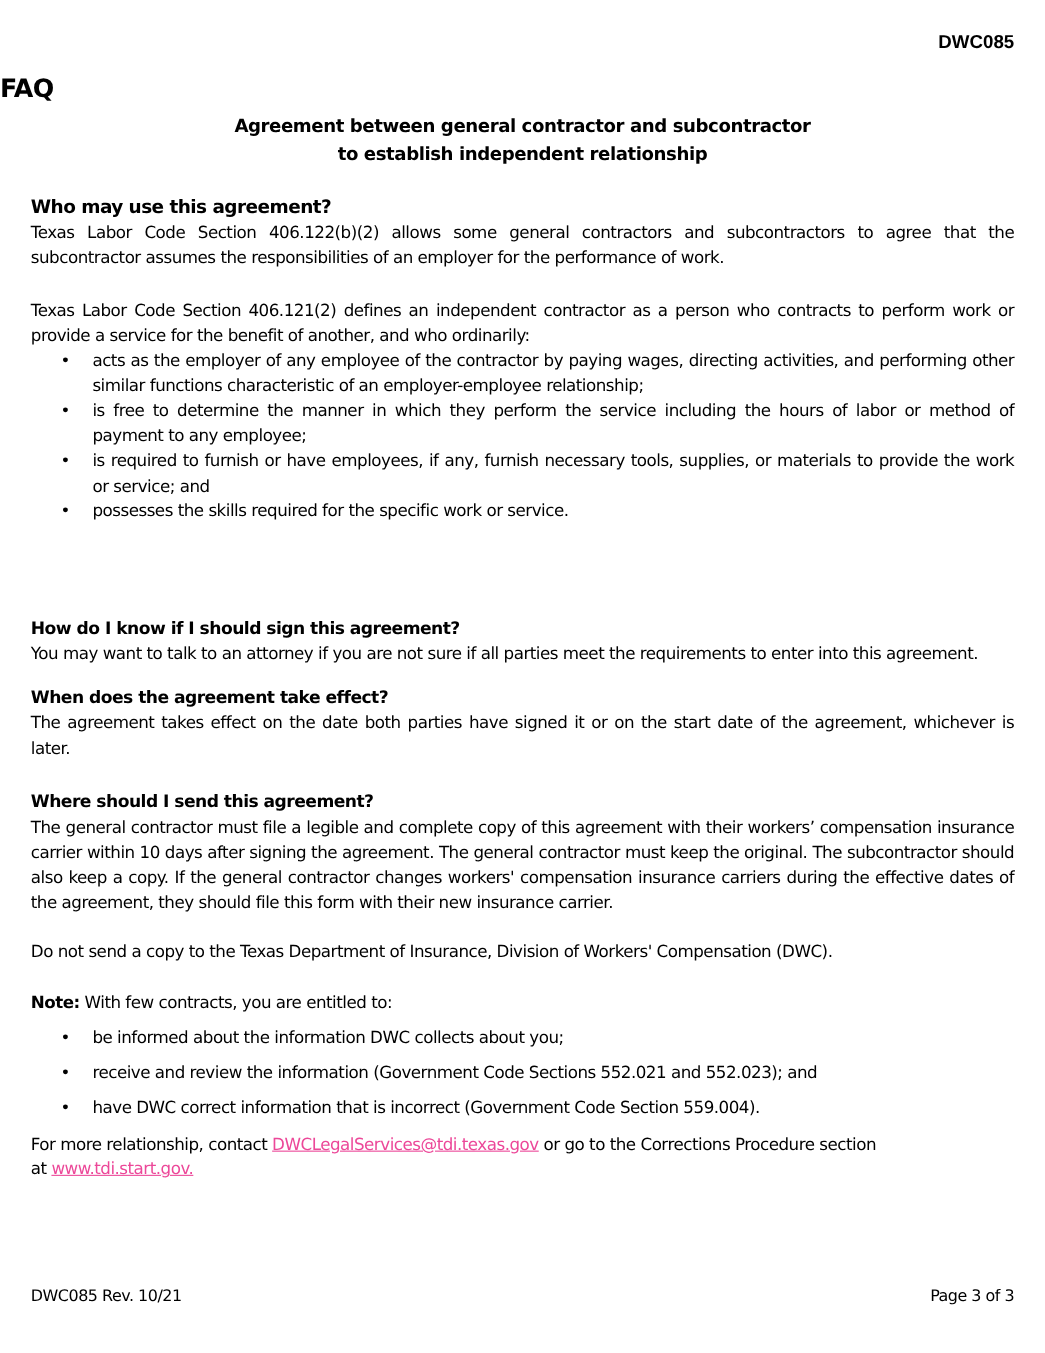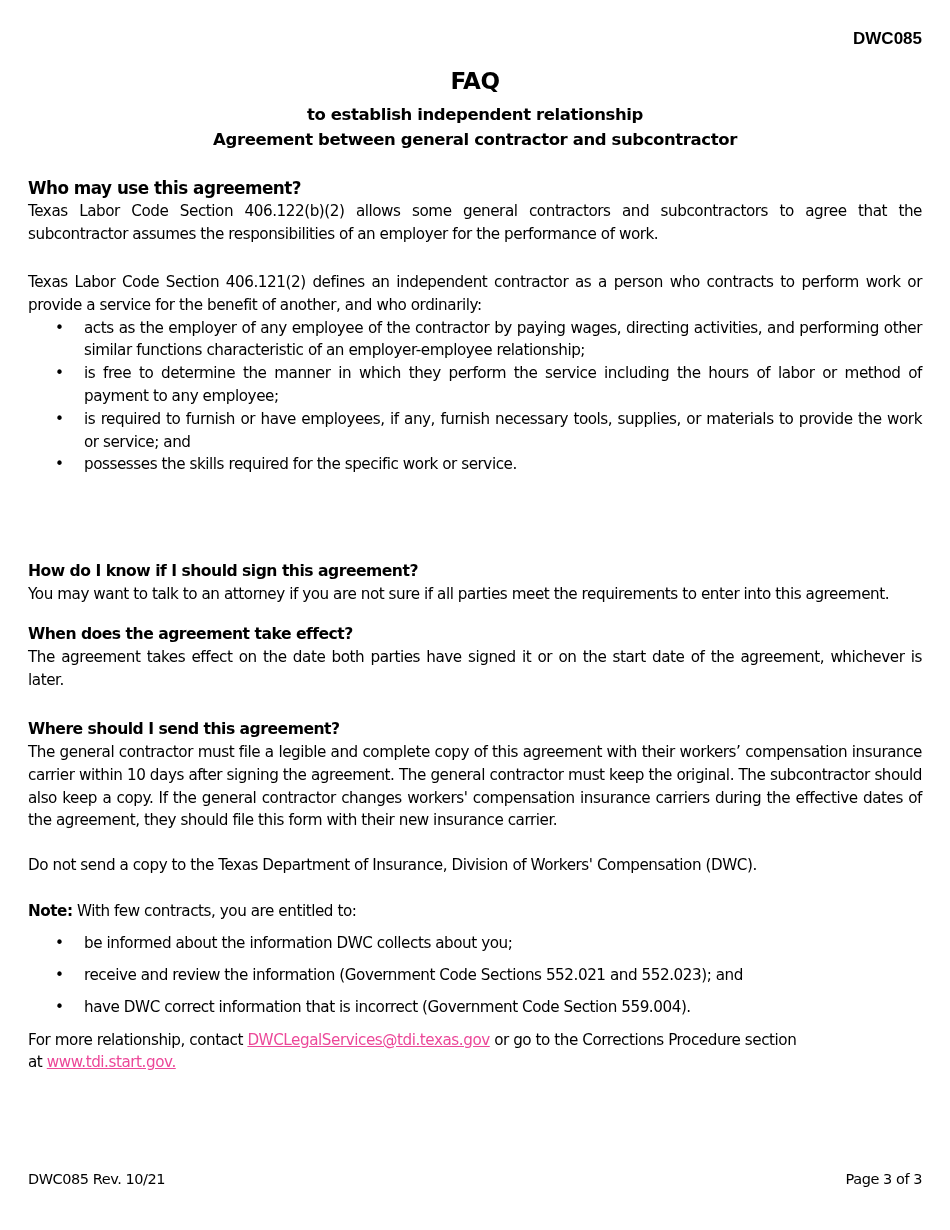--- a/index.html
+++ b/index.html
@@ -5,21 +5,21 @@
   html, body { margin: 0; padding: 0; background: #ffffff; }
   body {
     width: 950px; height: 1230px; position: relative; overflow: hidden;
     font-family: "DejaVu Sans", sans-serif; color: #000;
   }
   .form-id {
     position: absolute; top: 29px; right: 28px;
     font-family: "Liberation Sans", sans-serif; font-weight: bold; font-size: 17px;
   }
   .title {
-    position: absolute; top: 68px; left: 0; width: 950px; text-align: center;
+    position: absolute; top: 68px; left: 0; width: 950px; 
     font-weight: bold; font-size: 23px; letter-spacing: -0.5px;
   }
   .subtitle {
     position: absolute; top: 102px; left: 0; width: 950px; text-align: center;
     font-weight: bold; font-size: 16.5px; line-height: 25px; letter-spacing: -0.4px;
   }
   .content {
     position: absolute; left: 28px; width: 894px;
     font-size: 15.2px; line-height: 22.8px; letter-spacing: -0.45px;
   }
@@ -40,22 +40,22 @@
     position: absolute; top: 1171px; right: 28px;
     font-size: 14.5px; letter-spacing: -0.45px;
   }
 </style>
 </head>
 <body>
 
 <div class="form-id">DWC085</div>
 <div class="title">FAQ</div>
 <div class="subtitle">
+  <div>Agreement between general contractor and subcontractor</div>
   <div>to establish independent relationship</div>
-  <div>Agreement between general contractor and subcontractor</div>
 </div>
 
 <div class="content" style="top:176px;">
   <div class="h-lg">Who may use this agreement?</div>
   <p>Texas Labor Code Section 406.122(b)(2) allows some general contractors and subcontractors to agree that the subcontractor assumes the responsibilities of an employer for the performance of work.</p>
 </div>
 
 <div class="content" style="top:271px;">
   <p>Texas Labor Code Section 406.121(2) defines an independent contractor as a person who contracts to perform work or provide a service for the benefit of another, and who ordinarily:</p>
   <ul>

